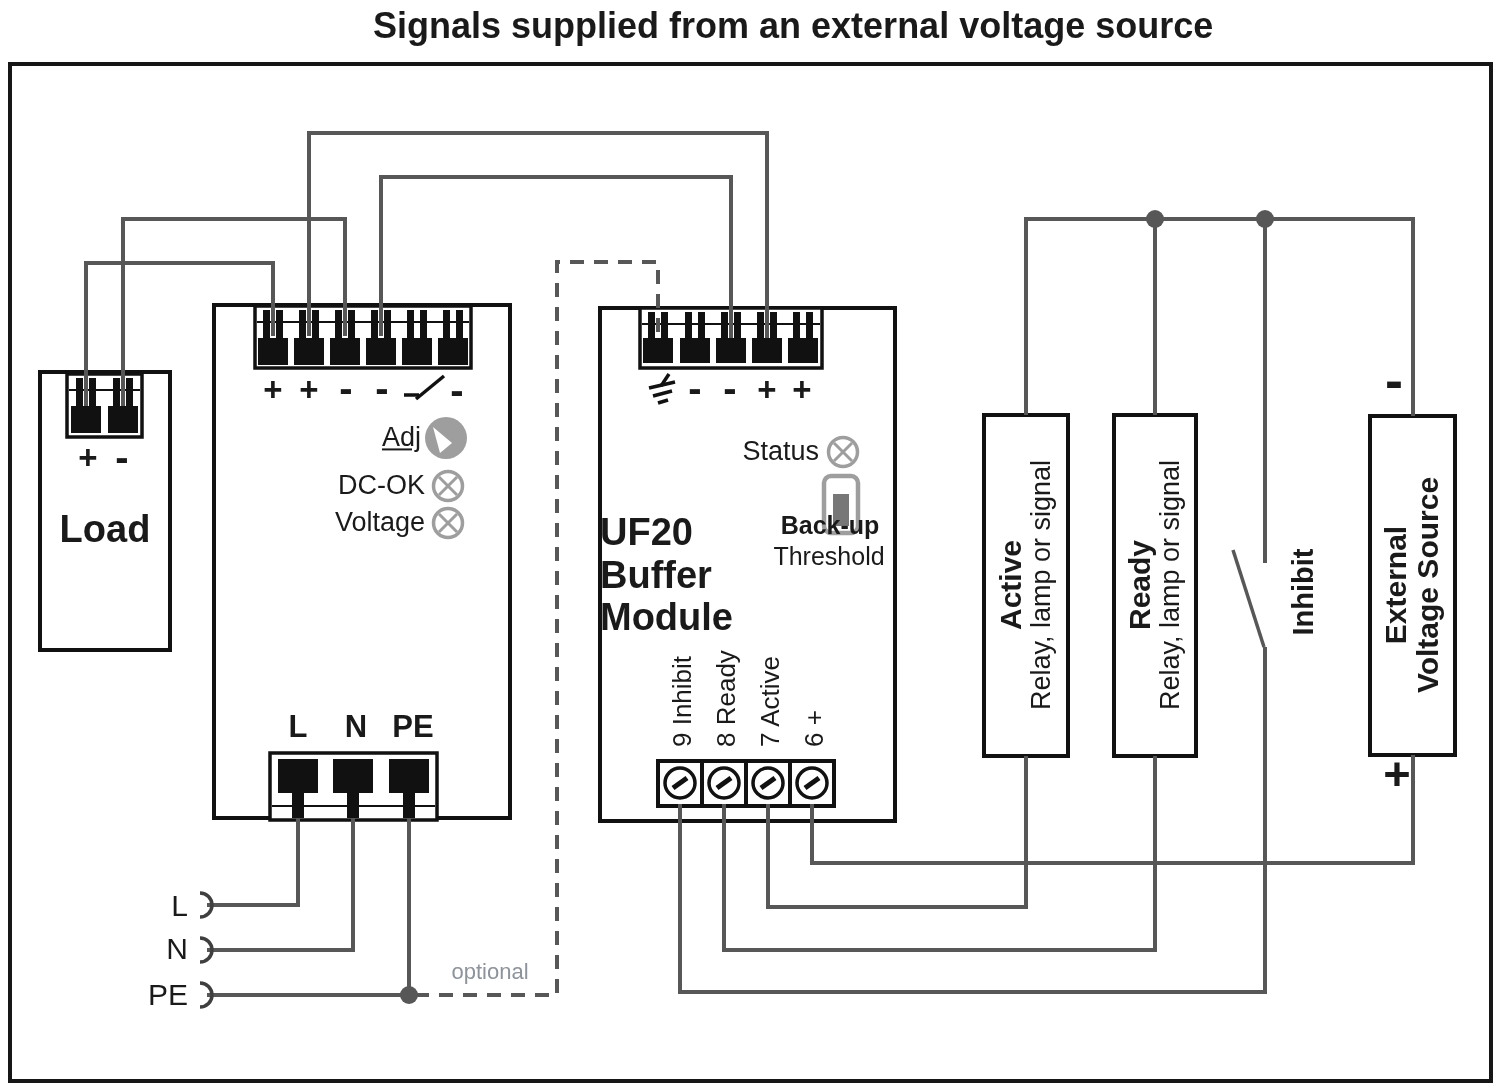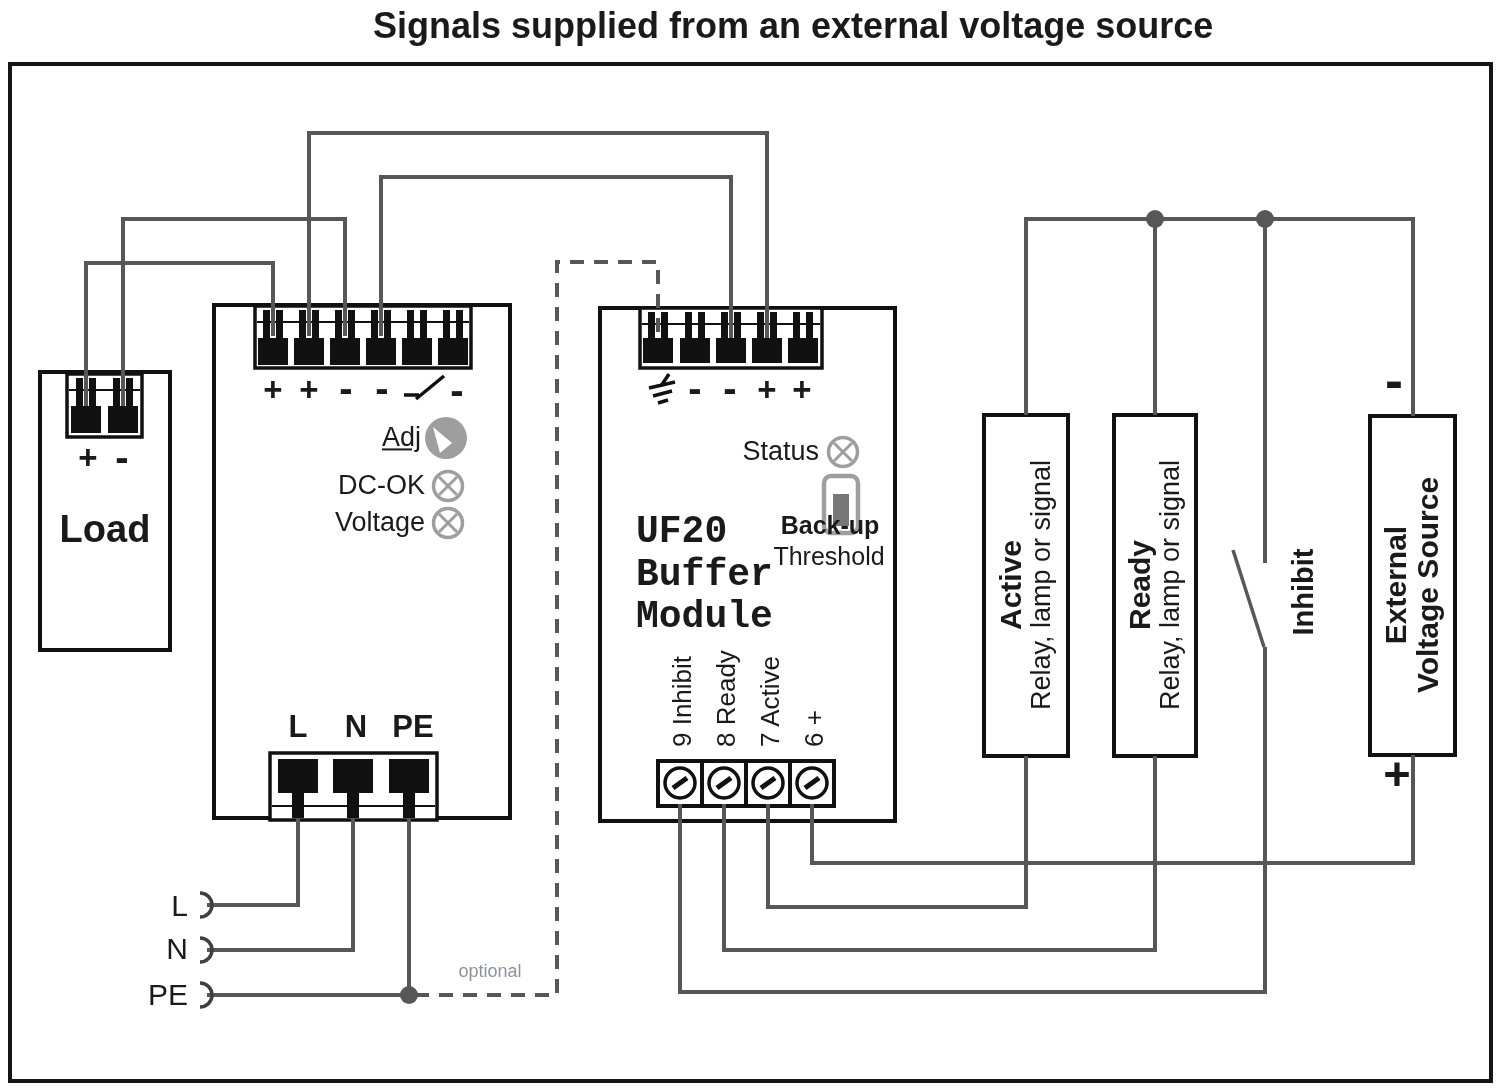--- a/index.html
+++ b/index.html
@@ -7,21 +7,21 @@
   .canvas { position:relative; width:1500px; height:1090px; background:#fff; overflow:hidden;
             font-family:"Liberation Sans", sans-serif; color:var(--ink); }
   .frame { position:absolute; border:4px solid #161616; box-sizing:border-box; background:transparent; }
   .box { position:absolute; background:#fff; border:4px solid #111; box-sizing:border-box; }
   svg.layer { position:absolute; left:0; top:0; pointer-events:none; }
   .txt { position:absolute; white-space:nowrap; line-height:1.08; }
   .b { font-weight:bold; }
   .c  { transform:translate(-50%,-50%); }          
   .r  { transform:translate(-100%,-50%); }         
   .title { font-size:36px; font-weight:bold; letter-spacing:0px; }
-  .fs25 { font-size:25px; } .fs26 { font-size:18px; } .fs27 { font-size:27px; }
+  .fs25 { font-size:25px; } .fs26 { font-size:22px; } .fs27 { font-size:27px; }
   .fs30 { font-size:30px; } .fs31 { font-size:31px; }
   .plus  { font-weight:bold; font-size:33px; line-height:1; }
   .minus { font-weight:bold; font-size:40px; line-height:0.5; }
   .bigplus  { font-weight:bold; font-size:47px; line-height:1; }
   .bigminus { font-weight:bold; font-size:54px; line-height:0.4; }
   .blocklbl { font-weight:bold; font-size:38px; line-height:1.12; }
   .rot { position:absolute; transform:translate(-50%,-50%) rotate(-90deg); text-align:center; white-space:nowrap; }
   .rot .t1 { font-weight:bold; font-size:30px; line-height:1.06; }
   .rot .t2 { font-size:27px; line-height:1.1; }
   .pinlbl { position:absolute; white-space:nowrap; font-size:26px;
@@ -223,21 +223,21 @@
 
   <div class="txt minus c" style="left:695px; top:388px;">-</div>
   <div class="txt minus c" style="left:730px; top:388px;">-</div>
   <div class="txt plus c" style="left:767px; top:389px;">+</div>
   <div class="txt plus c" style="left:802px; top:389px;">+</div>
 
   <div class="txt fs27 r" style="left:819px; top:452px;">Status</div>
   <div class="txt fs25 c" style="left:830px; top:525px;font-weight:bold;">Back-up</div>
   <div class="txt fs25 c" style="left:829px; top:556px;">Threshold</div>
 
-  <div class="txt blocklbl" style="left:636px; top:511px;font-family:Liberation Mono, monospace;">
+  <div class="txt blocklbl" style="left:600px; top:511px;">
     <div>UF20</div>
     <div>Buffer</div>
     <div>Module</div>
   </div>
 
   <div class="pinlbl" style="left:667px; top:747px;">9 Inhibit</div>
   <div class="pinlbl" style="left:711px; top:747px;">8 Ready</div>
   <div class="pinlbl" style="left:755px; top:747px;">7 Active</div>
   <div class="pinlbl" style="left:799px; top:747px;">6 +</div>
 

